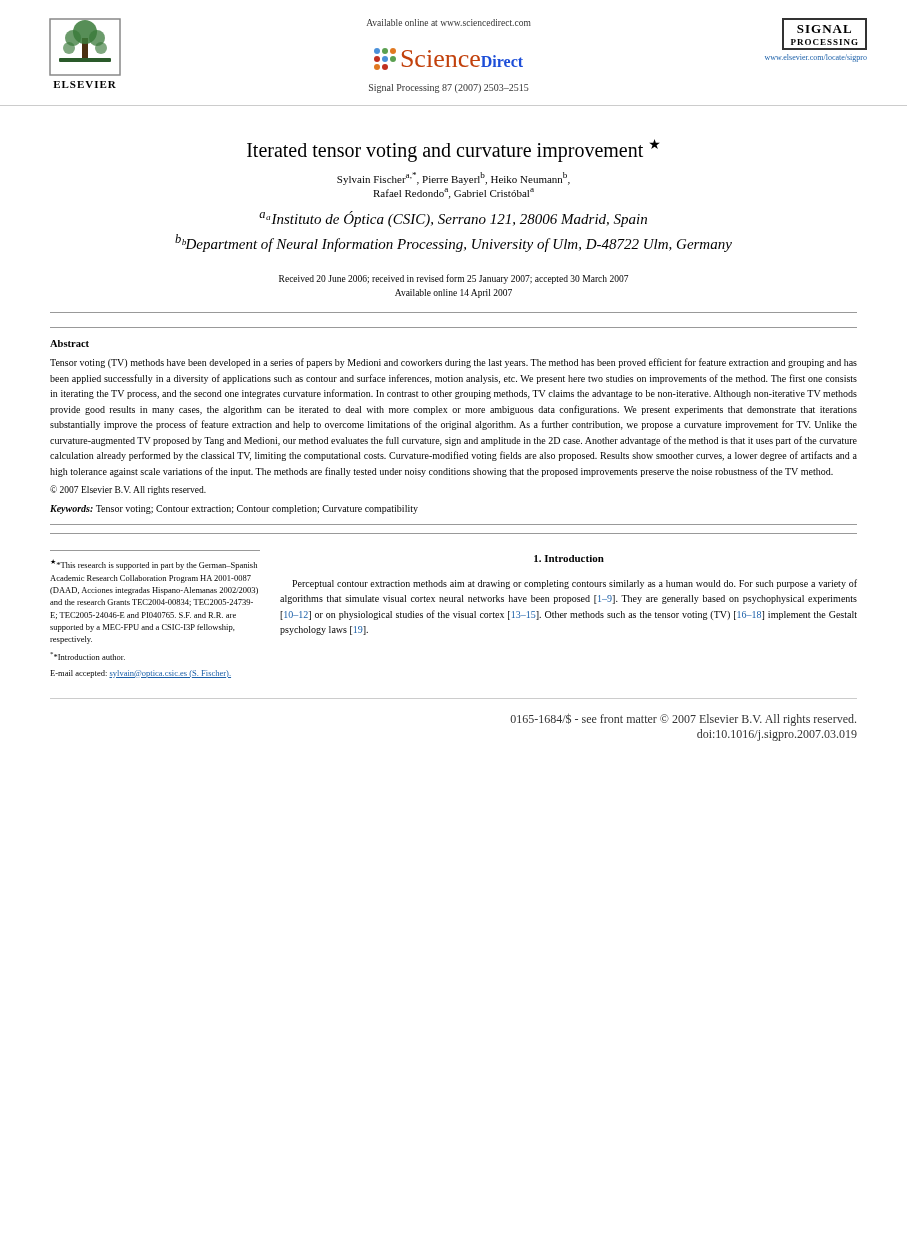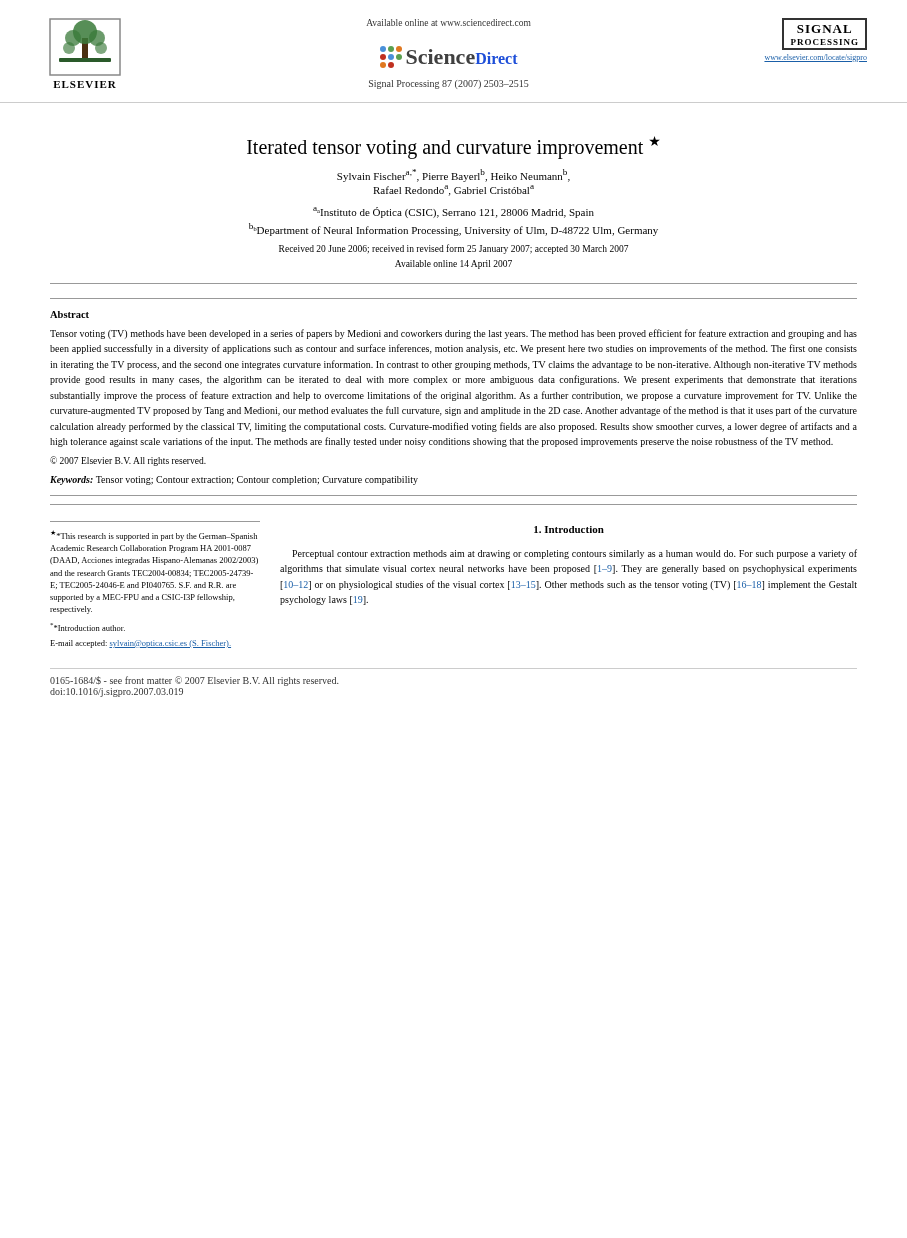--- a/index.html
+++ b/index.html
@@ -98,21 +98,20 @@
     }
     .sp-processing {
       font-size: 9px;
       font-weight: bold;
       letter-spacing: 1px;
     }
     .sp-website {
       font-size: 8px;
       color: #1a5fa8;
       margin-top: 3px;
-      text-decoration: underline;
     }
     .divider-line {
       width: 100%;
       height: 1px;
       background: #999;
       margin: 8px 0;
     }
     
     .main-content {
       padding: 10px 50px 10px 50px;
@@ -129,22 +128,23 @@
     }
     .star-symbol {
       font-size: 14px;
       vertical-align: super;
     }
     .authors {
       font-size: 11px;
       margin-bottom: 6px;
     }
     .affiliations {
-      font-size: 11px;
-      margin-bottom: 4px;
+      font-size: 15px;
+      font-style: italic;
+      margin-bottom: 16px;
       line-height: 1.5;
     }
     .received-dates {
       font-size: 9.5px;
       margin-bottom: 2px;
       line-height: 1.5;
     }
     
     .abstract-section {
       margin-top: 14px;
@@ -218,23 +218,24 @@
     .body-text p {
       text-indent: 12px;
       margin-bottom: 0;
     }
     .ref-link {
       color: #1a5fa8;
     }
     .bottom-bar {
       margin-top: 16px;
       border-top: 1px solid #ccc;
-      padding-top: 6px;
-      font-size: 10px;
+      padding-top: 13px;
+      font-size: 12px;
       color: #333;
+      text-align: right;
     }
     
     .elsevier-svg {
       width: 72px;
       height: 58px;
     }
   </style>
 </head>
 <body>
 
@@ -267,21 +268,21 @@
             <div class="sd-dot" style="background:#4a90d9"></div>
             <div class="sd-dot" style="background:#5aa050"></div>
             <div class="sd-dot" style="background:#e07820"></div>
             <div class="sd-dot" style="background:#c03020"></div>
             <div class="sd-dot" style="background:#4a90d9"></div>
             <div class="sd-dot" style="background:#5aa050"></div>
             <div class="sd-dot" style="background:#e07820"></div>
             <div class="sd-dot" style="background:#c03020"></div>
           </div>
           <span>
-            <span style="color:#404040; font-size:22px; font-weight:bold;">Science</span><span style="color:#1d4ed8; font-size:16px; font-weight:bold;">Direct</span>
+            <span style="color:#c2410c; font-size:26px; font-weight:normal;">Science</span><span style="color:#1d4ed8; font-size:16px; font-weight:bold;">Direct</span>
           </span>
         </div>
         <div class="journal-name">Signal Processing 87 (2007) 2503–2515</div>
       </div>
 
       <div class="signal-processing-logo">
         <div class="sp-box">
           <div class="sp-signal">SIGNAL</div>
           <div class="sp-processing">PROCESSING</div>
         </div>

